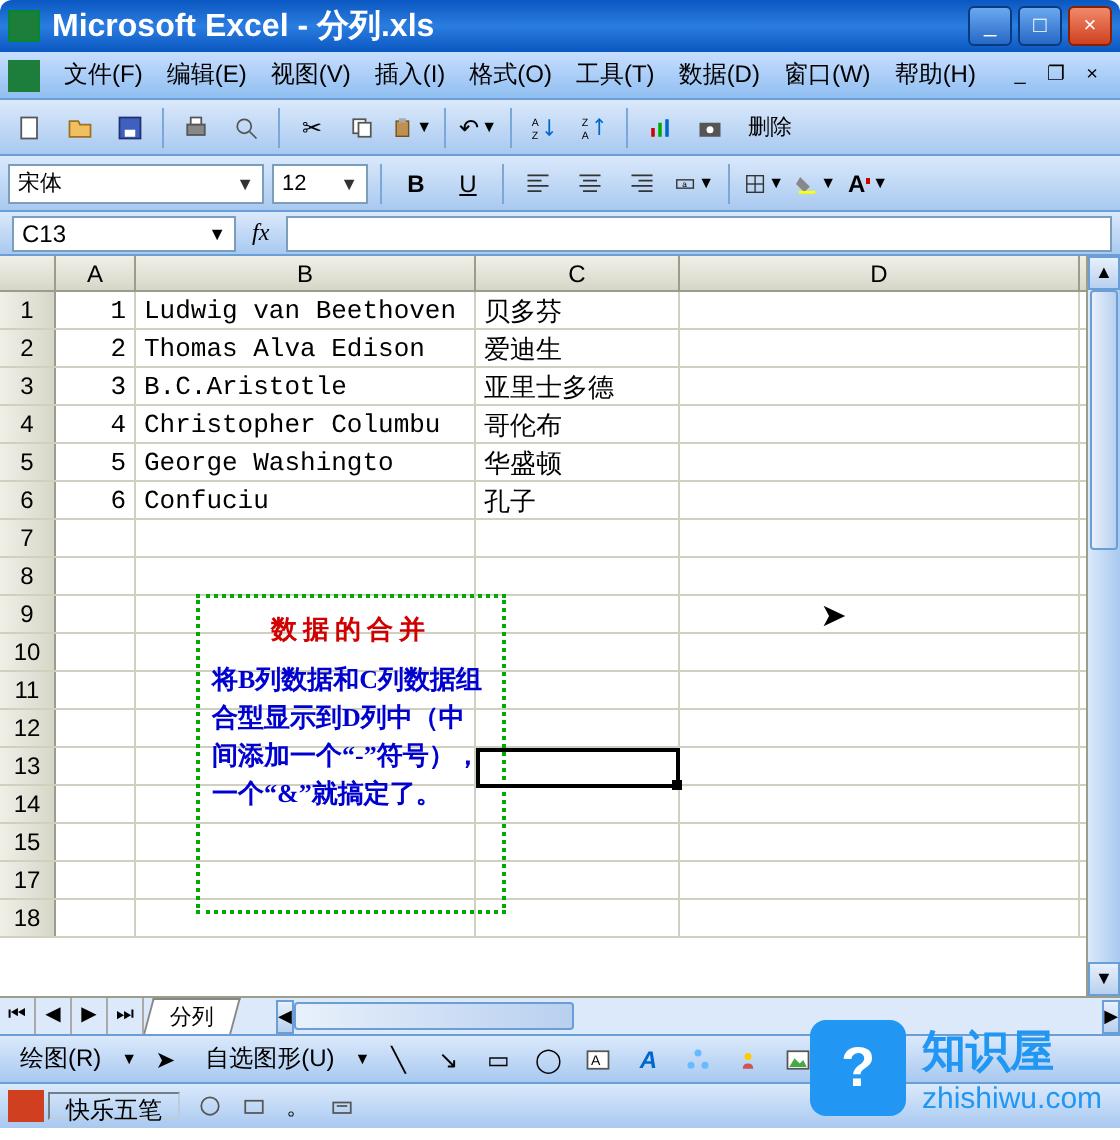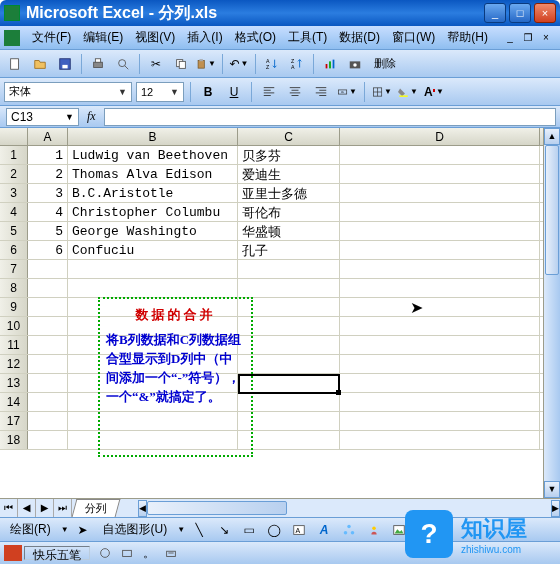--- a/index.html
+++ b/index.html
@@ -24,21 +24,21 @@
 .sep { width: 1px; height: 20px; background: #7aa8d8; margin: 0 2px; }
 .drop-arrow { font-size: 8px; margin-left: 1px; }
 
 .fmtbar { height: 28px; background: linear-gradient(#dbe9fb, #a8c9f0); border-bottom: 1px solid #6a9ed6; display: flex; align-items: center; padding: 0 4px; gap: 4px; }
 .combo { background: #fff; border: 1px solid #7b9ebd; height: 20px; display: flex; align-items: center; padding: 0 4px; font-size: 11px; }
 .combo.font { width: 128px; }
 .combo.size { width: 48px; }
 .combo .arrow { margin-left: auto; color: #333; font-size: 9px; cursor: pointer; }
 
 .namebox-row { height: 22px; background: linear-gradient(#dbe9fb, #a8c9f0); display: flex; align-items: center; border-bottom: 1px solid #6a9ed6; }
-.namebox { width: 73px; background: #fff; border: 1px solid #7b9ebd; height: 18px; margin-left: 6px; padding: 0 4px; display: flex; align-items: center; }
+.namebox { width: 112px; background: #fff; border: 1px solid #7b9ebd; height: 18px; margin-left: 6px; padding: 0 4px; display: flex; align-items: center; }
 .fx { margin: 0 8px; font-style: italic; font-family: serif; cursor: pointer; }
 .formula-bar { flex: 1; background: #fff; border: 1px solid #7b9ebd; height: 18px; margin-right: 4px; }
 
 .grid-area { position: relative; height: 370px; display: flex; }
 .grid-body { flex: 1; overflow: hidden; position: relative; }
 .col-headers { display: flex; height: 18px; background: linear-gradient(#f0f0e8, #d6d6c8); border-bottom: 1px solid #9c9c8a; }
 .corner { width: 28px; border-right: 1px solid #9c9c8a; background: linear-gradient(#f0f0e8, #d6d6c8); }
 .ch { border-right: 1px solid #9c9c8a; text-align: center; line-height: 18px; cursor: pointer; }
 .rows { position: relative; }
 .row { display: flex; height: 19px; border-bottom: 1px solid #d0d0c0; }
@@ -70,21 +70,21 @@
 .hscroll .sthumb { top: 1px; bottom: 1px; left: 0; width: 140px; height: auto; }
 
 .drawbar { height: 24px; background: linear-gradient(#dbe9fb,#a8c9f0); display: flex; align-items: center; padding: 0 4px; gap: 3px; border-bottom: 1px solid #6a9ed6; }
 .status { height: 22px; background: linear-gradient(#dbe9fb,#a8c9f0); display: flex; align-items: center; padding: 0 4px; font-size: 12px; }
 .status-cell { border: 1px inset #bcd; padding: 0 8px; margin-right: 4px; min-width: 60px; height: 14px; line-height: 16px; }
 
 .logo-zhishiwu { position: absolute; right: 0; bottom: 6px; width: 155px; height: 60px; display: flex; align-items: center; background: transparent; }
 .logo-zhishiwu .sq { width: 48px; height: 48px; background: #2196f3; border-radius: 8px; display: flex; align-items: center; justify-content: center; color: #fff; font-size: 28px; font-weight: bold; }
 .logo-zhishiwu .txt { margin-left: 8px; }
 .logo-zhishiwu .cn { font-size: 22px; color: #2196f3; font-weight: bold; }
-.logo-zhishiwu .en { font-size: 10px; color: #2196f3; }
+.logo-zhishiwu .en { font-size: 15px; color: #2196f3; }
 
 .cursor-arrow { position: absolute; left: 410px; top: 170px; font-size: 16px; pointer-events: none; }
 </style>
 </head>
 <body>
 
 <div class="titlebar">
   <span class="icon"></span>
   <span class="title-text">Microsoft Excel - 分列.xls</span>
   <div class="win-btns">
@@ -364,20 +364,27 @@
           <div class="cell d"></div>
         </div>
         <div class="row">
           <div class="rh">14</div>
           <div class="cell a"></div>
           <div class="cell b"></div>
           <div class="cell c"></div>
           <div class="cell d"></div>
         </div>
         <div class="row">
+          <div class="rh">15</div>
+          <div class="cell a"></div>
+          <div class="cell b"></div>
+          <div class="cell c"></div>
+          <div class="cell d"></div>
+        </div>
+        <div class="row">
           <div class="rh">17</div>
           <div class="cell a"></div>
           <div class="cell b"></div>
           <div class="cell c"></div>
           <div class="cell d"></div>
         </div>
         <div class="row">
           <div class="rh">18</div>
           <div class="cell a"></div>
           <div class="cell b"></div>

